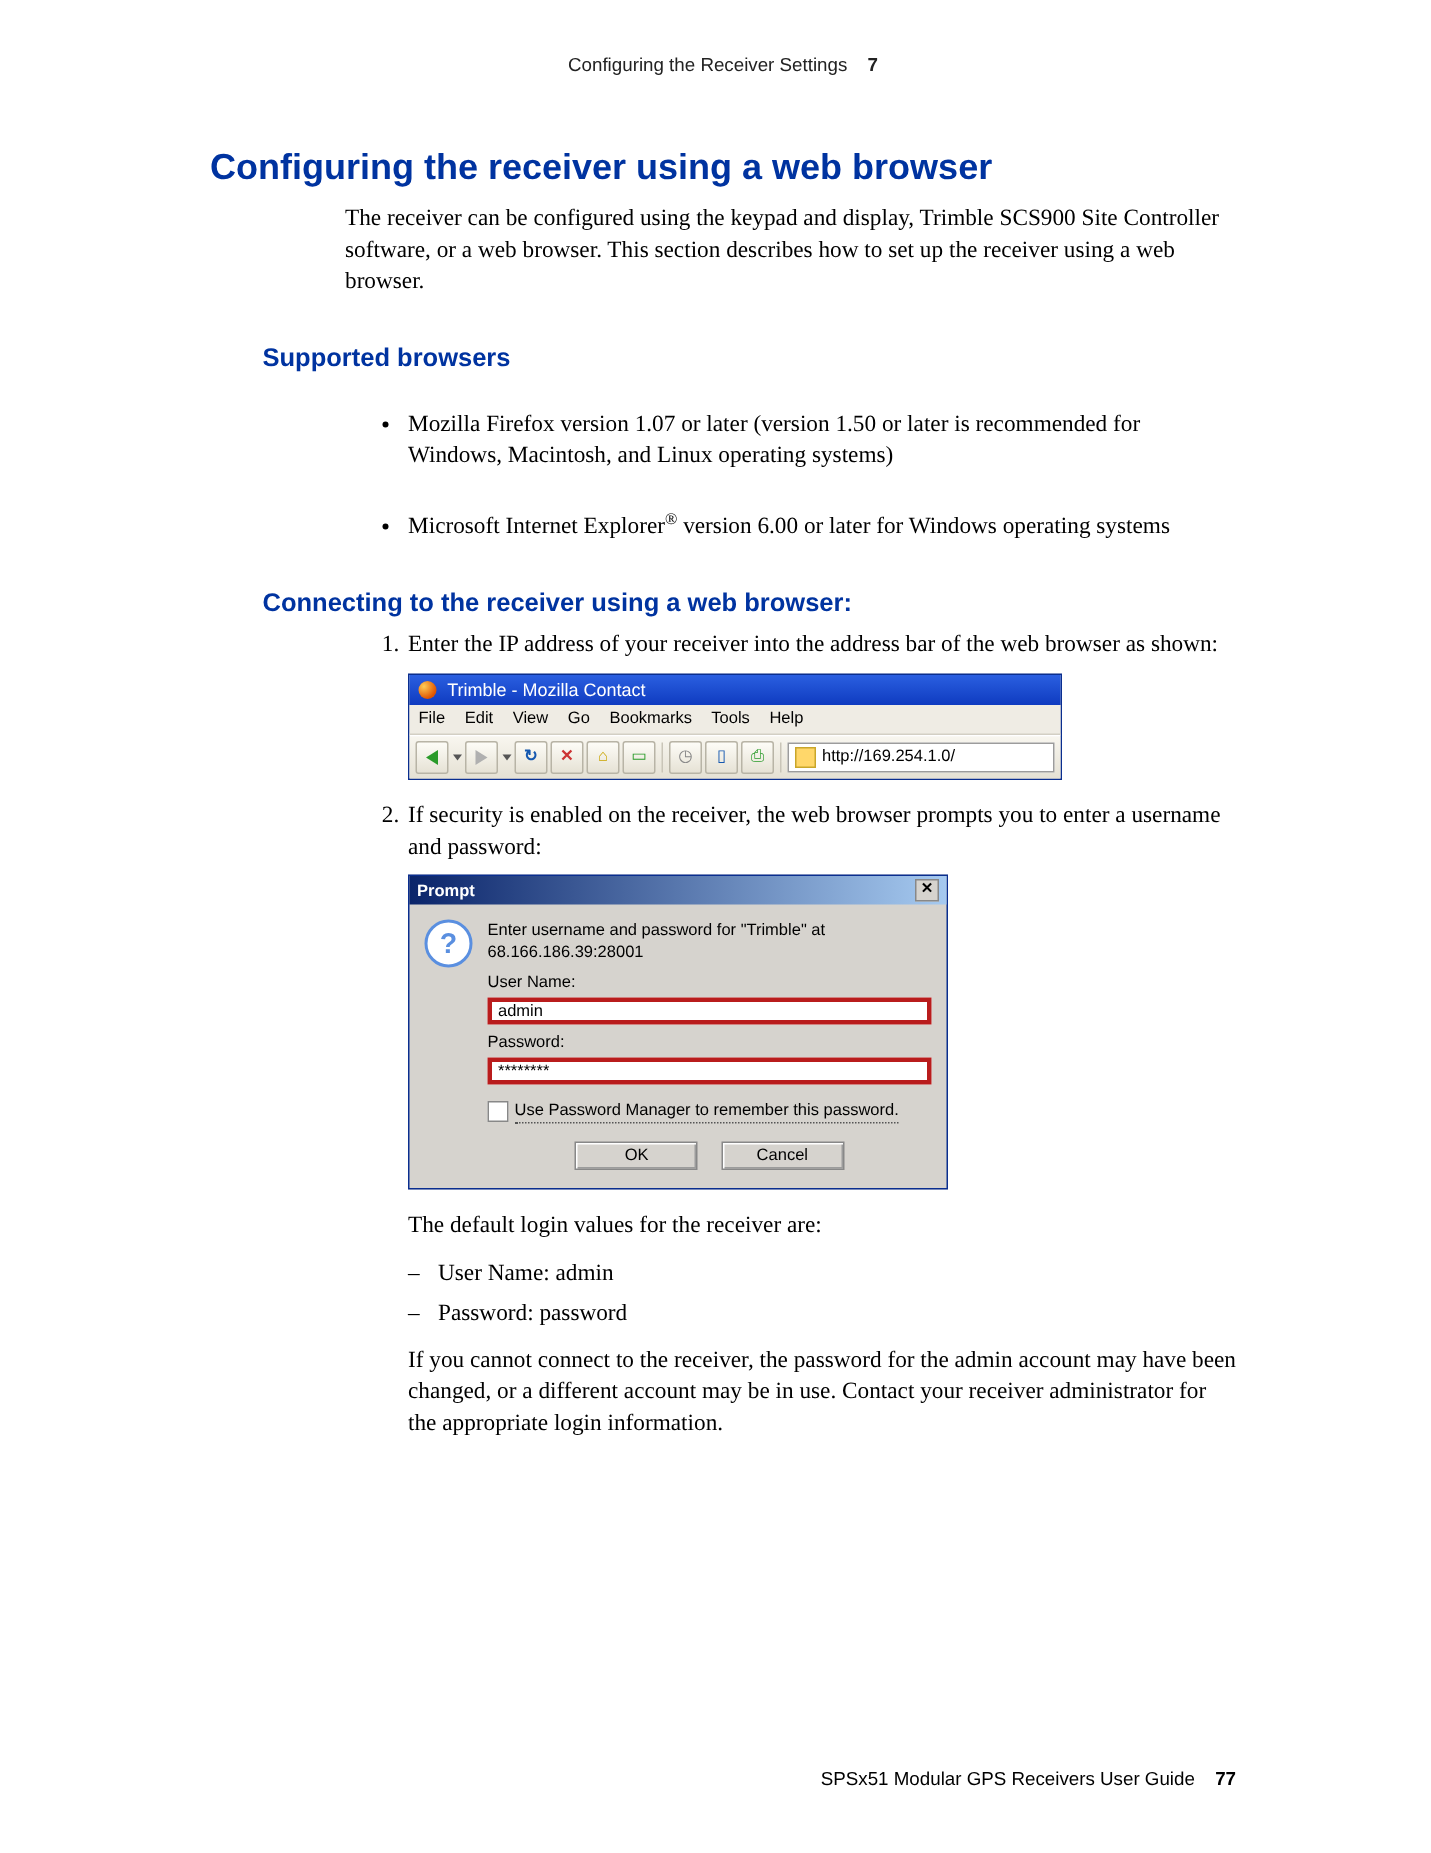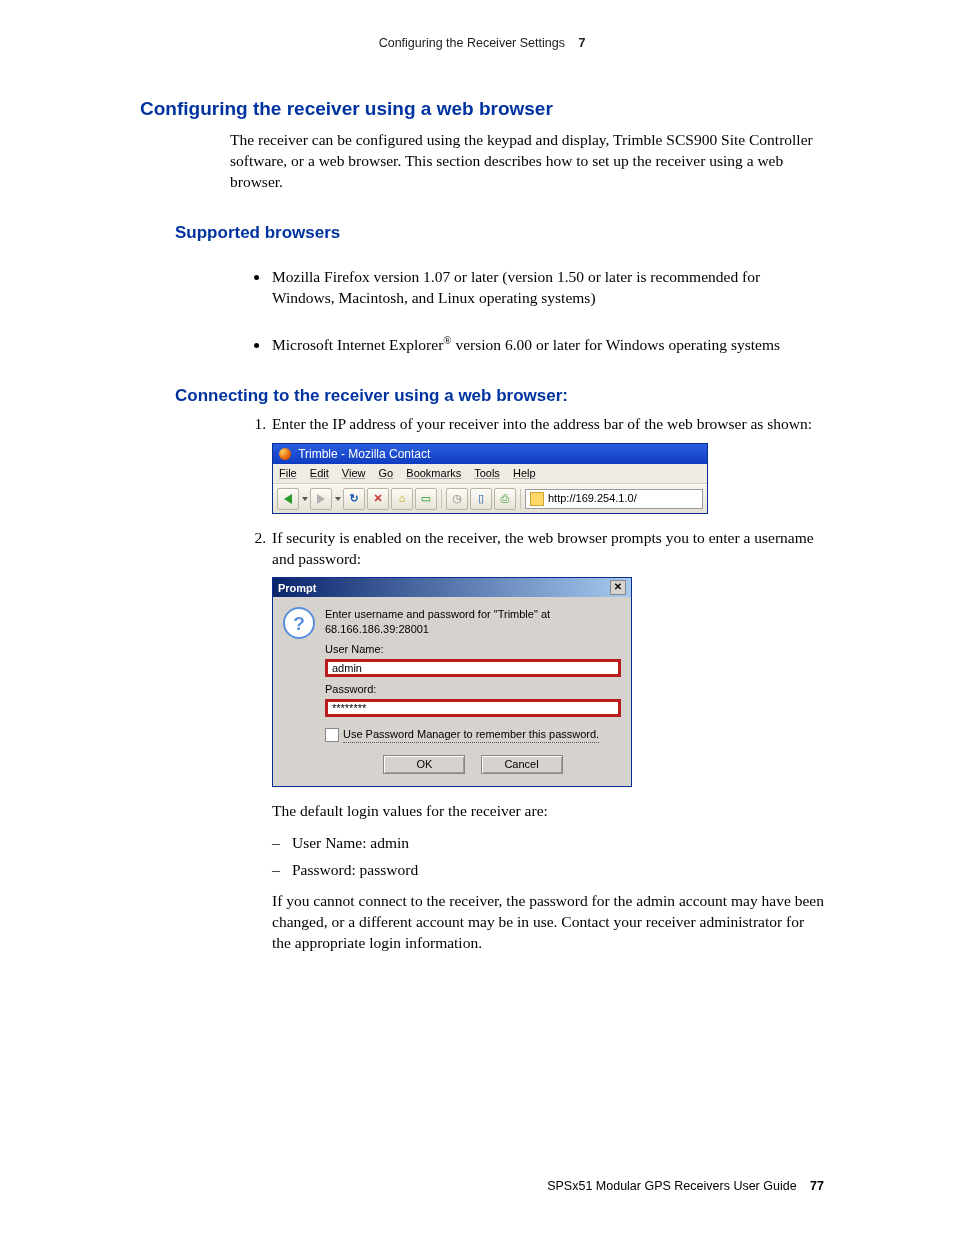--- a/index.html
+++ b/index.html
@@ -19,21 +19,21 @@
     font-family: "Myriad Pro", Arial, sans-serif;
     font-size: 12.5px;
     color: #222;
     margin-bottom: 48px;
   }
   .running-head .chap-num { font-weight: bold; margin-left: 10px; }
   h1.section-title {
     font-family: "Myriad Pro", Arial, sans-serif;
     color: #0033a0;
     font-weight: 700;
-    font-size: 19px;
+    font-size: 24px;
     margin: 0 0 10px 0;
   }
   .body-indent { margin-left: 90px; }
   p { margin: 4px 0 12px 0; line-height: 1.35; }
   h2.subsection {
     font-family: "Myriad Pro", Arial, sans-serif;
     color: #0033a0;
     font-weight: 700;
     font-size: 17px;
     margin: 30px 0 8px 35px;
@@ -64,21 +64,21 @@
   }
   .ff-title .ff-logo {
     display: inline-block;
     width: 12px; height: 12px;
     border-radius: 50%;
     background: radial-gradient(circle at 30% 30%, #ffcc55, #e05500 70%);
     vertical-align: middle;
     margin-right: 4px;
   }
   .ff-menu { padding: 2px 6px; background: #efece4; border-bottom: 1px solid #d3cfc4; }
-  .ff-menu span { margin-right: 10px; text-decoration: underline; text-decoration-color: rgba(0,0,0,0.3); }
+  .ff-menu span { margin-right: 10px; text-decoration-color: rgba(0,0,0,0.3); }
   .ff-toolbar {
     display: flex; align-items: center; gap: 2px;
     padding: 3px 4px;
     background: linear-gradient(#f8f6ef, #e5e1d4);
     border-top: 1px solid #fff;
   }
   .ff-btn {
     width: 20px; height: 20px; border: 1px solid #b8b4a6;
     background: linear-gradient(#fdfcf7, #e6e2d5);
     display: inline-flex; align-items: center; justify-content: center;

